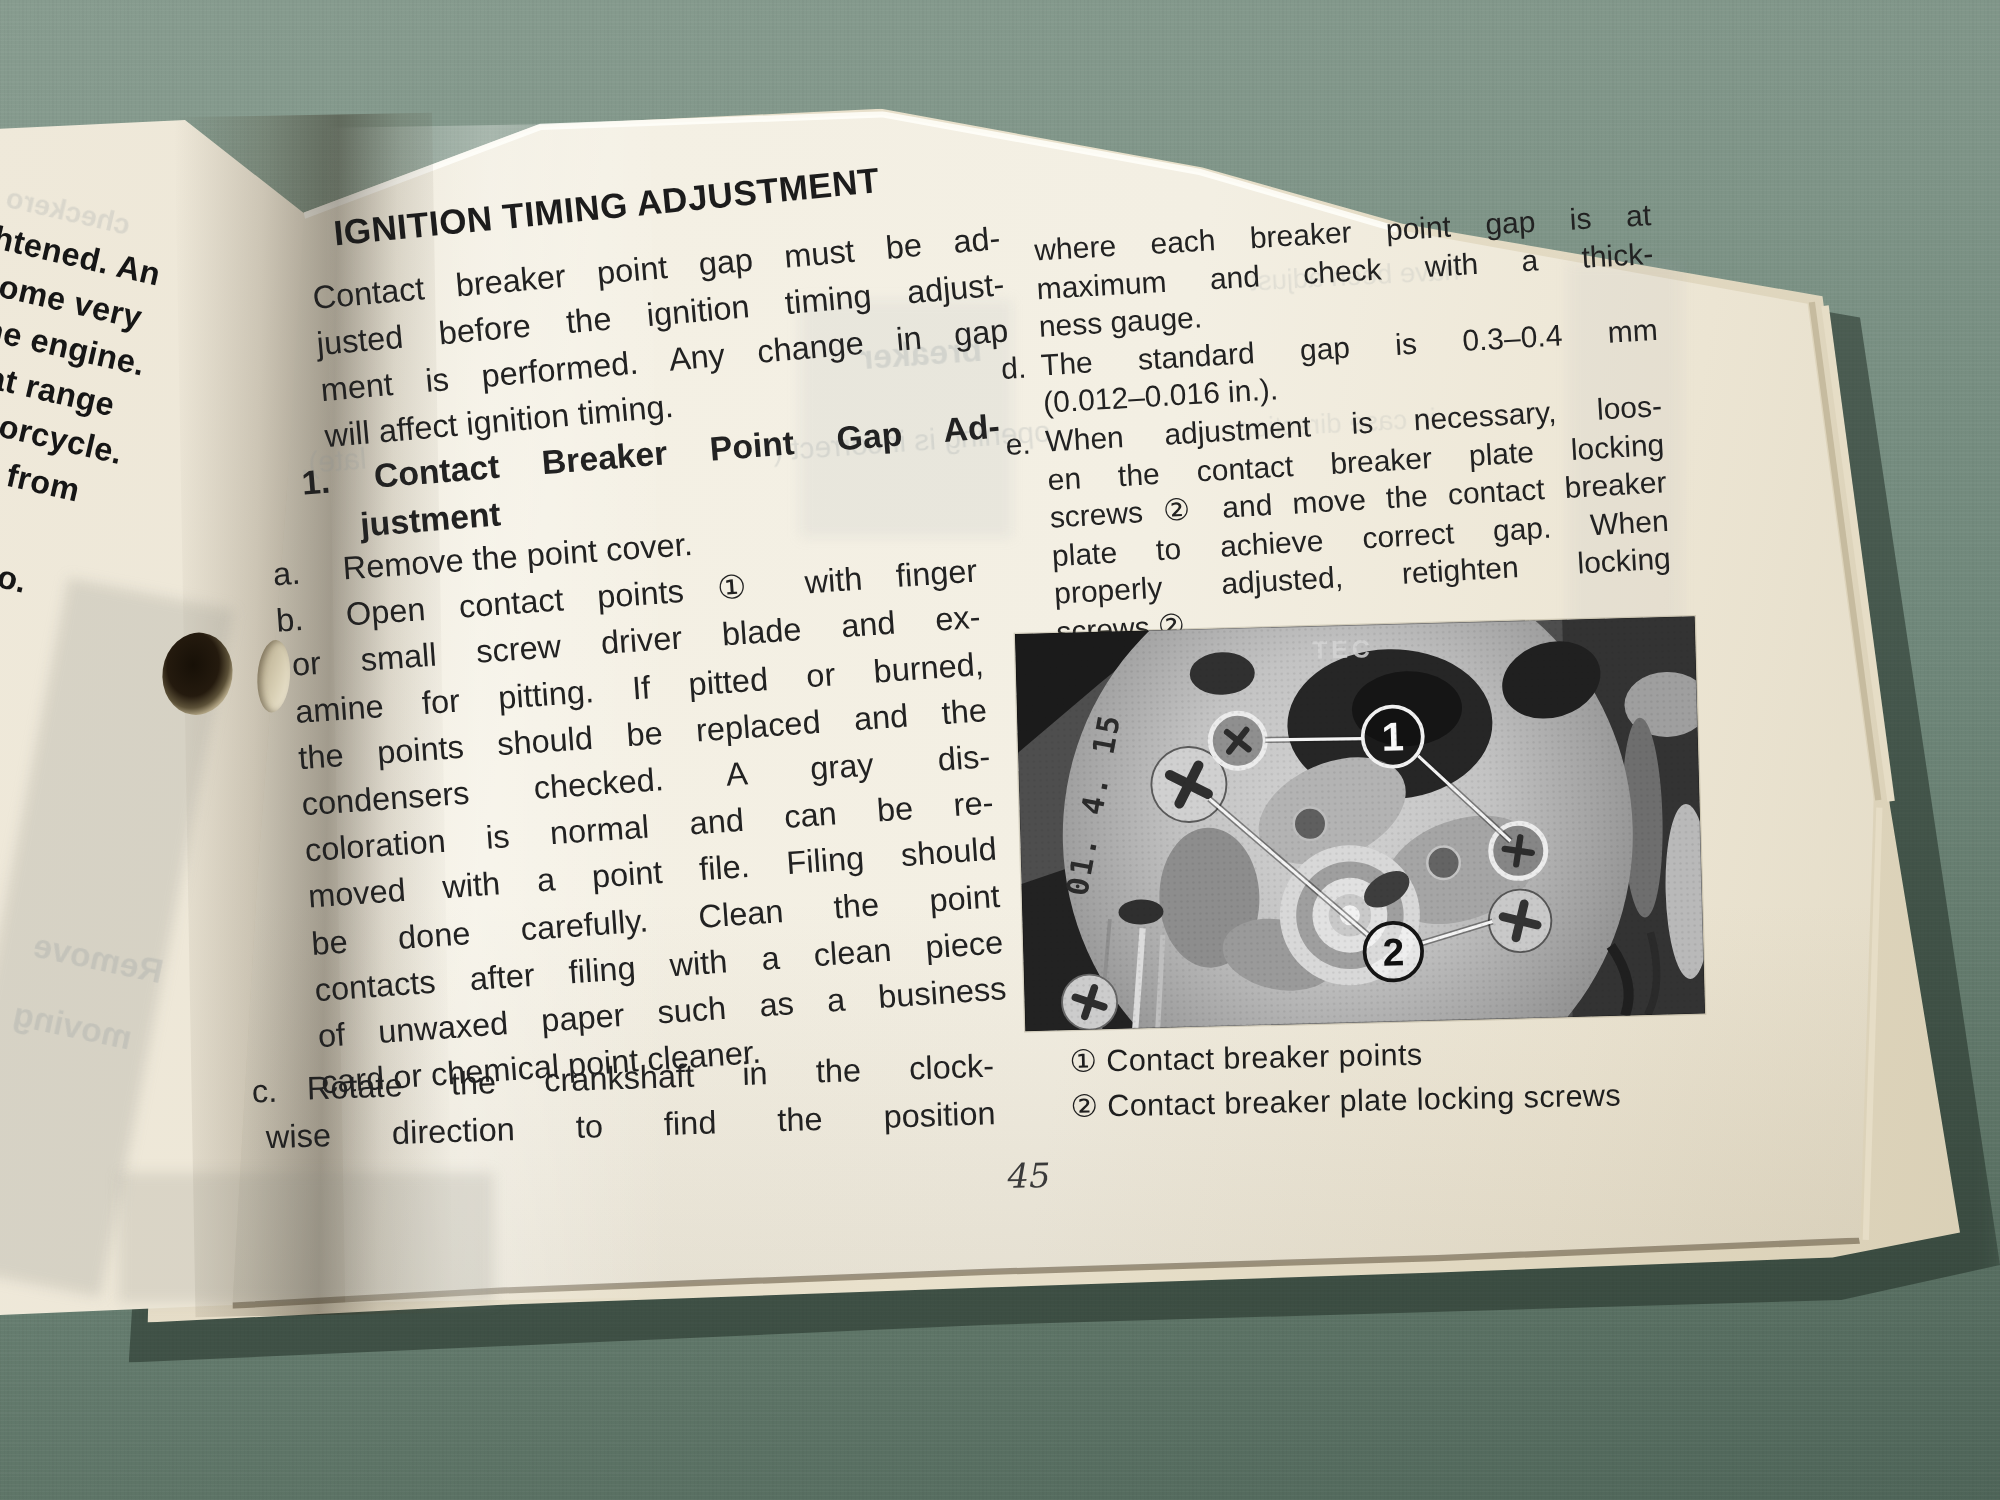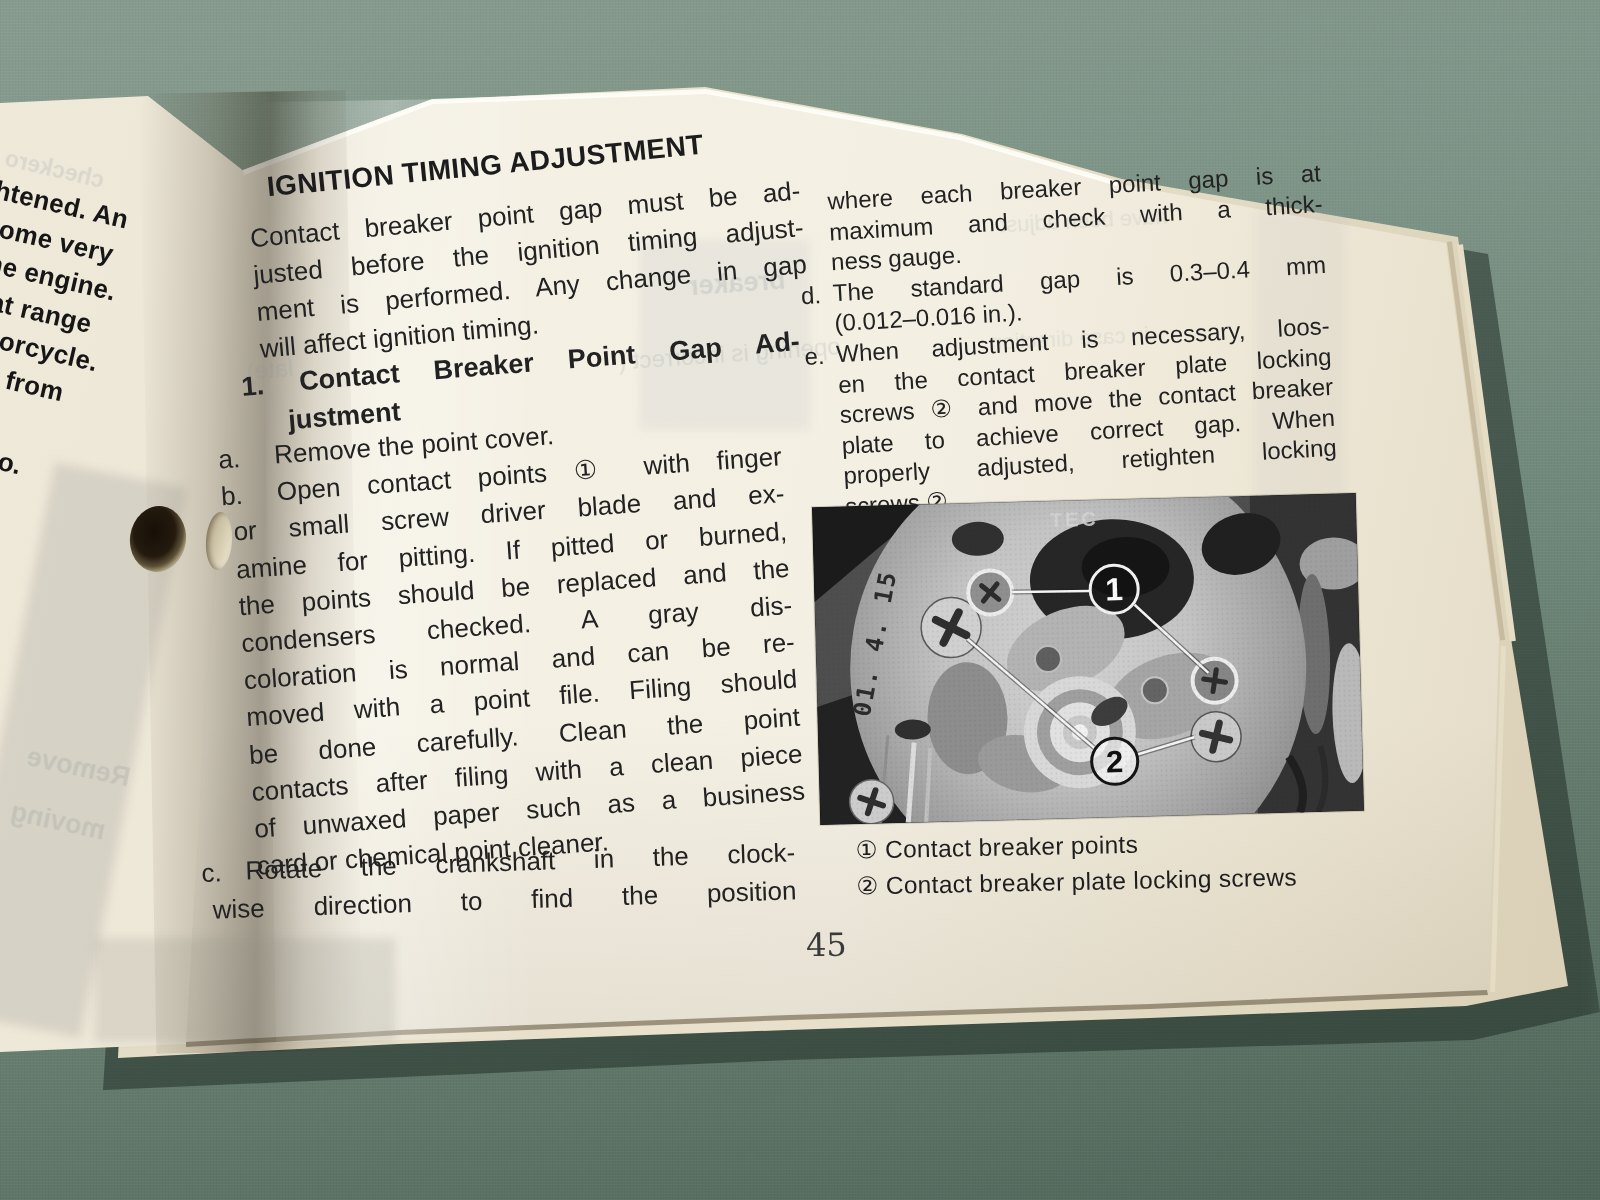--- a/index.html
+++ b/index.html
@@ -53,21 +53,21 @@
   .l-heading .h1{margin-left:48px;}
   .l-heading .h2{margin-left:34px;text-align:left;}
   .l-items{left:242px;top:420px;width:552px;transform:rotate(-4deg);font-size:26px;line-height:37.2px;}
   .l-itemc{left:212px;top:844px;width:584px;transform:rotate(-1.9deg);font-size:26px;line-height:37.5px;}
   .r-col{left:836px;top:172px;width:494px;transform:rotate(-3.3deg);font-size:24px;line-height:30.6px;}
   .photo{left:816px;top:500px;width:544px;height:318px;transform:rotate(-1.5deg);
     box-shadow:0 0 0 1px rgba(120,110,85,.25);}
   .captions{left:856px;top:828px;transform:rotate(-1.2deg);font-size:24.5px;line-height:36px;
     color:#1e1e1e;letter-spacing:.3px;white-space:nowrap;}
   .pageno{left:806px;top:926px;transform:rotate(-1deg);font-family:"DejaVu Serif",serif;
-    font-size:32px;color:#3a3a3a;}
+    font-style:italic;font-size:27px;color:#3a3a3a;}
   .lp-lines{left:-38px;top:212px;width:212px;transform:rotate(13deg);transform-origin:top right;
     text-align:right;font-weight:700;font-size:26px;line-height:36.6px;color:#161616;
     letter-spacing:.3px;white-space:nowrap;}
   .lp-cut{left:-2px;top:448px;transform:rotate(13deg);font-weight:700;font-size:26px;color:#161616;}
   .ghost{position:absolute;color:#7f8b93;font-weight:700;filter:blur(.6px);white-space:nowrap;}
 </style>
 </head>
 <body>
 
 <div id="scene">

